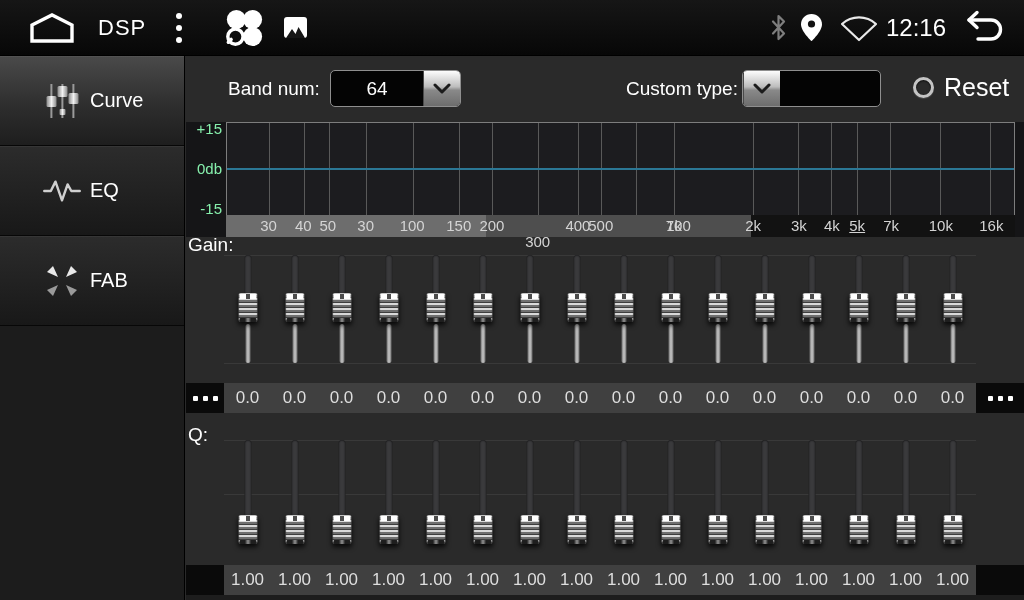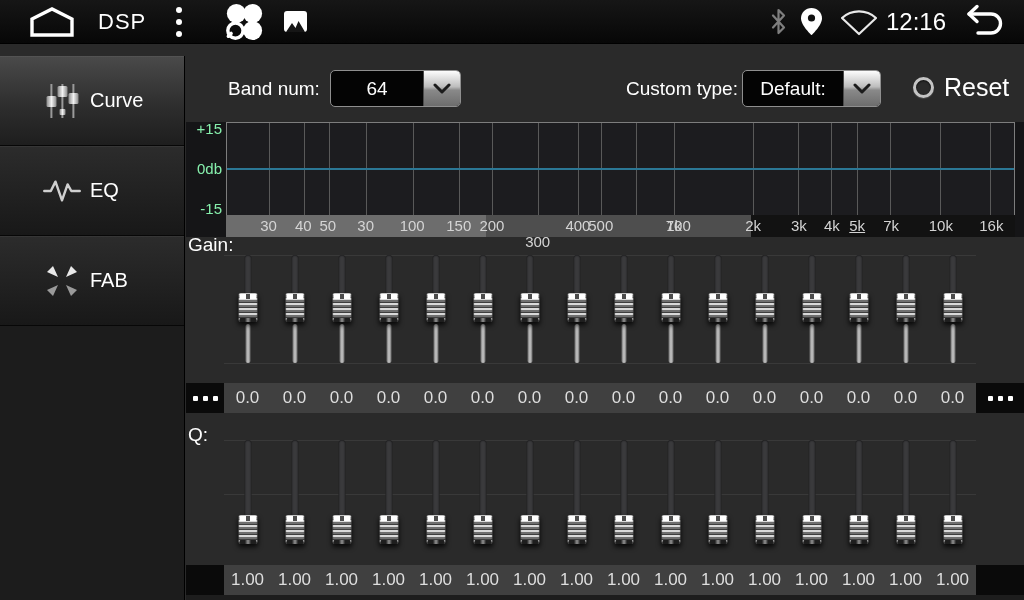--- a/index.html
+++ b/index.html
@@ -1,21 +1,21 @@
 <!DOCTYPE html>
 <html><head>
 <meta charset="utf-8">
 <style>
   * { margin:0; padding:0; box-sizing:border-box; }
   html,body { background:#000; }
   body { font-family:"Liberation Sans", sans-serif; }
   .screen { position:relative; width:1024px; height:600px; overflow:hidden; background:#2a2a2a; }
 
   
-  .topbar { position:absolute; left:0; top:0; width:1024px; height:44px;
+  .topbar { position:absolute; left:0; top:0; width:1024px; height:56px;
     background:linear-gradient(180deg,#161616,#070707); border-bottom:1px solid #000;
     display:flex; align-items:center; justify-content:space-between; z-index:5; }
   .tb-left { display:flex; align-items:center; height:100%; }
   .tb-right { display:flex; align-items:center; height:100%; }
   .tb-icon { display:flex; align-items:center; justify-content:center; }
   .home-btn { margin-left:28px; width:48px; }
   .tb-title { color:#fff; font-size:22px; margin-left:22px; letter-spacing:1px; }
   .menu-dots { margin-left:26px; width:14px; height:30px; display:flex; flex-direction:column; justify-content:space-between; align-items:center; }
   .menu-dots i { width:6px; height:6px; border-radius:50%; background:#fff; }
   .apps-btn { margin-left:38px; }
@@ -227,21 +227,20 @@
       <div class="dropdown dd-band">
         <span class="dd-value">64</span>
         <span class="dd-btn">
           <svg width="18" height="11" viewBox="0 0 18 11">
               <polyline points="2,2 9,9 16,2" fill="none" stroke="#1c1c1c" stroke-width="3" stroke-linecap="round" stroke-linejoin="round"></polyline>
             </svg>
         </span>
       </div>
       <span class="ctl-label custom-label">Custom type:</span>
       <div class="dropdown dd-custom">
-        <span class="dd-value">Default:</span>
         <span class="dd-btn">
           <svg width="18" height="11" viewBox="0 0 18 11">
               <polyline points="2,2 9,9 16,2" fill="none" stroke="#1c1c1c" stroke-width="3" stroke-linecap="round" stroke-linejoin="round"></polyline>
             </svg>
         </span>
       </div>
       <div class="reset-ctl">
         <span class="radio-circle"></span>
         <span class="reset-text">Reset</span>
       </div>

